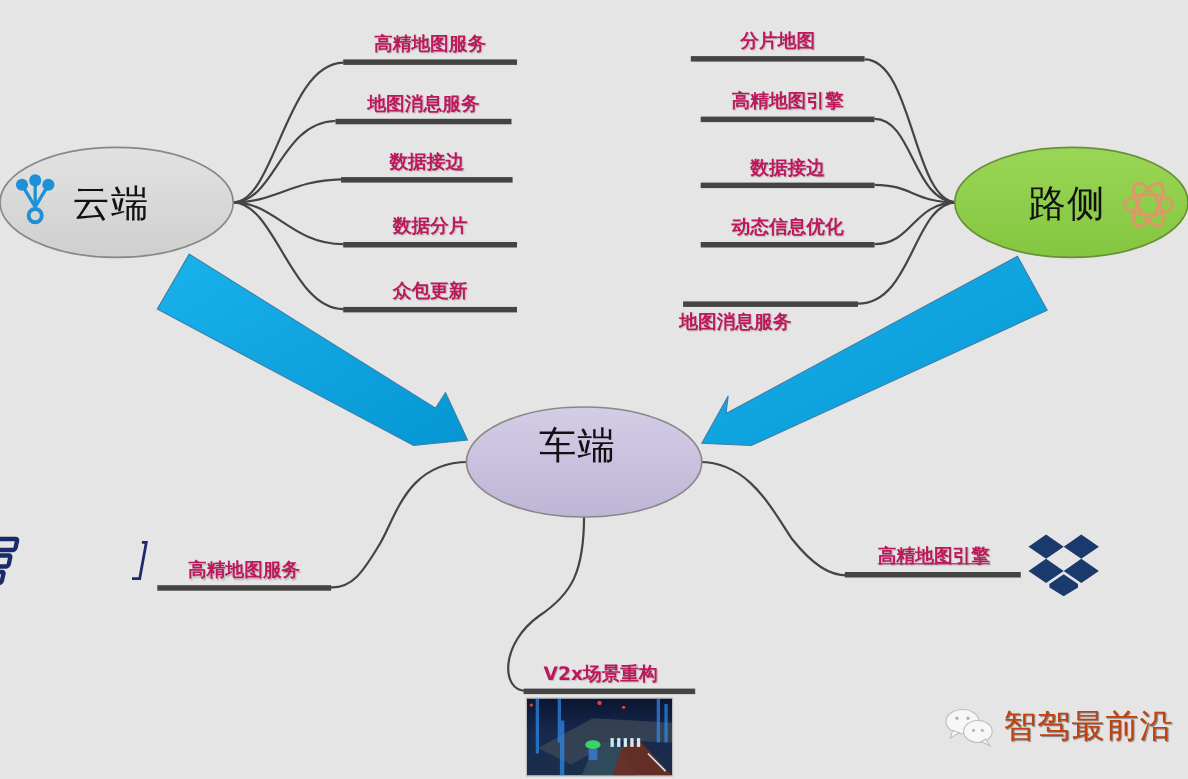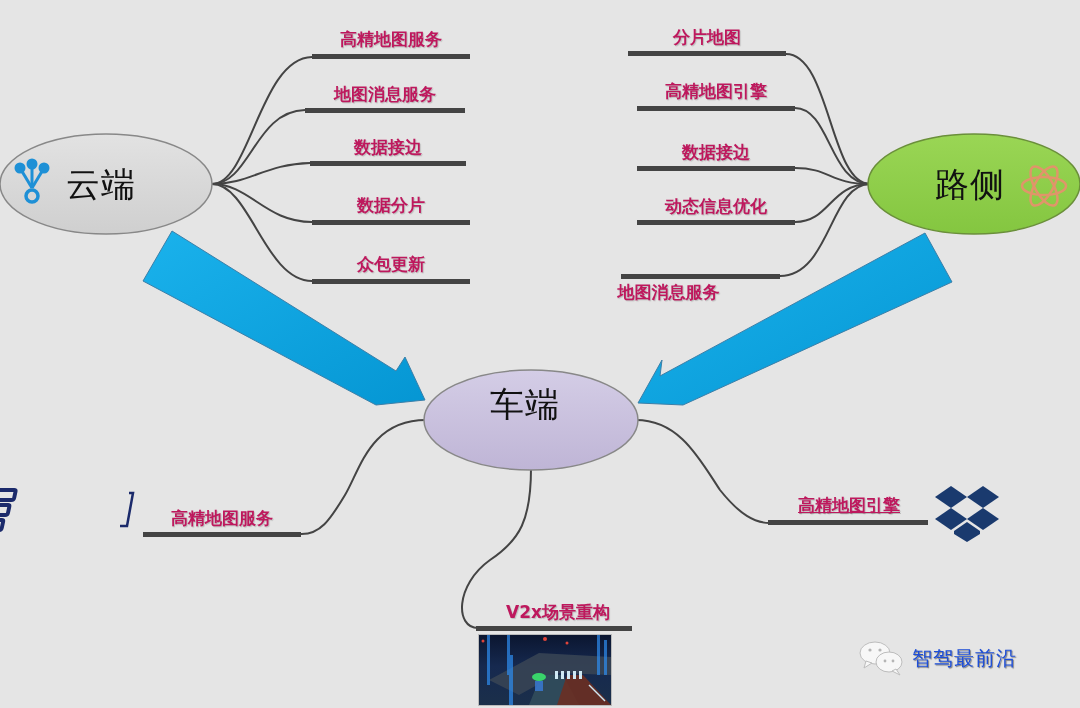--- a/index.html
+++ b/index.html
@@ -28,22 +28,22 @@
     white-space: nowrap;
     letter-spacing: 1px;
   }
   .watermark {
     position: absolute;
     left: 858px; top: 640px;
     display: flex; align-items: center; gap: 6px;
   }
   .watermark .wm-text {
     font-family: "DejaVu Sans", "Liberation Sans", sans-serif;
-    font-size: 20px;
-    color: #1d4ed8;
+    font-size: 30px;
+    color: #c2410c;
     text-shadow: 1px 1px 1px rgba(0,0,0,0.45);
     letter-spacing: 1px;
   }
   .v2x-image {
     position: absolute; left: 478px; top: 634px; width: 132px; height: 70px;
     background: linear-gradient(180deg, #0b1630 0%, #16294f 45%, #1b2f4a 100%);
     overflow: hidden;
     border: 1px solid #bbb;
   }
 </style>
@@ -165,21 +165,21 @@
 <div class="label" style="left:312px; top:253px; width:158px;">众包更新</div>
 
 <div class="label" style="left:628px; top:26px; width:158px;">分片地图</div>
 <div class="label" style="left:637px; top:80px; width:158px;">高精地图引擎</div>
 <div class="label" style="left:637px; top:141px; width:158px;">数据接边</div>
 <div class="label" style="left:637px; top:195px; width:158px;">动态信息优化</div>
 <div class="label" style="left:589px; top:248px; width:159px;margin-top:33px;">地图消息服务</div>
 
 <div class="label" style="left:143px; top:507px; width:158px;">高精地图服务</div>
 <div class="label" style="left:770px; top:494px; width:158px;text-decoration:underline;">高精地图引擎</div>
-<div class="label" style="left:480px; top:601px; width:156px; font-family:'DejaVu Sans','Liberation Sans',sans-serif;">V2x场景重构</div>
+<div class="label" style="left:468px; top:601px; width:156px; font-family:'DejaVu Sans','Liberation Sans',sans-serif;">V2x场景重构</div>
 
 <div class="v2x-image">
   <svg width="132" height="70" viewBox="0 0 132 70" xmlns="http://www.w3.org/2000/svg">
     <polygon points="10,45 60,18 132,22 132,40 80,38 40,60" fill="#3a4555" opacity="0.85"></polygon>
     <polygon points="50,70 62,40 84,40 100,70" fill="#2f4a5a"></polygon>
     <polygon points="78,70 88,40 104,40 132,70" fill="#6b2f22" opacity="0.9"></polygon>
     <g fill="#cfe8f3">
       <rect x="76" y="36" width="3" height="8"></rect>
       <rect x="82" y="36" width="3" height="8"></rect>
       <rect x="88" y="36" width="3" height="8"></rect>

